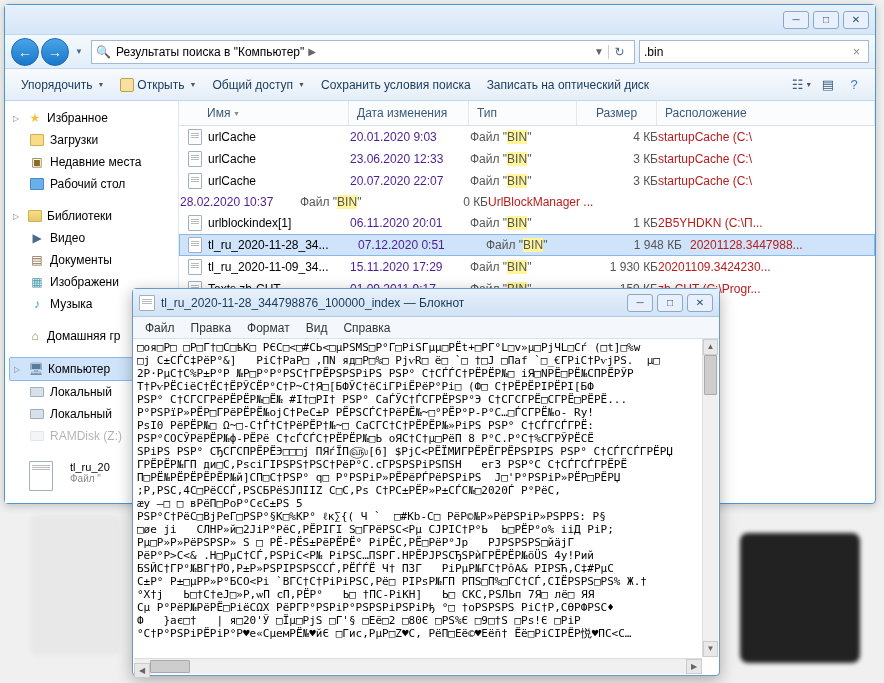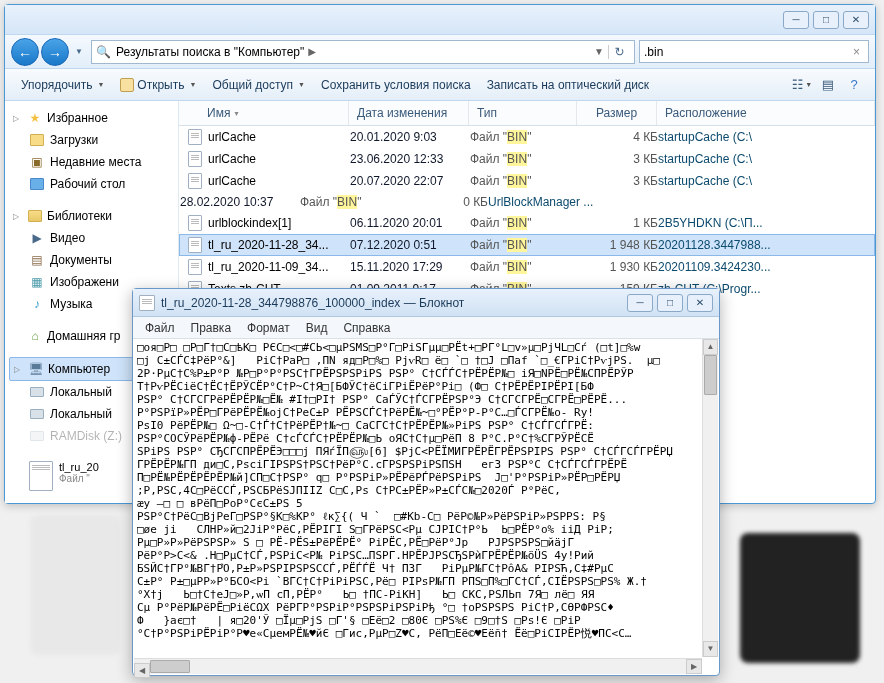--- a/index.html
+++ b/index.html
@@ -73,42 +73,42 @@
 .side-item { display: flex; align-items: center; gap: 5px; padding: 3px 4px 3px 20px; cursor: pointer; border-radius: 2px; }
 .sicon { width: 16px; height: 16px; display: inline-flex; align-items: center; justify-content: center; font-size: 12px; }
 .star { color: #f5c040; }
 .folder-i { width:14px; height:12px; background:#f8dc88; border:1px solid #d0b050; border-radius:1px; }
 .lib-i { width:14px; height:12px; background:linear-gradient(#f8dc88,#e8c868); border:1px solid #d0b050; border-radius:1px; }
 .blue-i { width:14px; height:12px; background:#6ab0e8; border:1px solid #4888c8; border-radius:1px; }
 .comp-i { color:#5a7a9a; }
 .drive-i{ width:14px; height:10px; background:#d8e0e8; border:1px solid #9ab0c0; border-radius:1px; }
 .file-ico { width:14px; height:16px; background:#fff; border:1px solid #a0b0c0; border-radius:1px; position:relative; }
 .file-ico::before{ content:""; position:absolute; top:3px; left:2px; right:2px; height:1px; background:#bbb; box-shadow:0 2px 0 #bbb, 0 4px 0 #bbb; }
-.recent-item { padding: 4px 4px 2px 20px; display:flex; gap:6px; align-items:flex-start;}
+.recent-item { padding: 4px 4px 2px 20px; display:flex; gap:17px; align-items:flex-start;}
 .recent-txt { display:flex; flex-direction:column; font-size:11px; }
 .recent-sub { color:#888; font-size:10px; }
 
 
 .filelist { flex: 1; overflow: hidden; font-size: 12px; }
 .fl-head { display: flex; border-bottom: 1px solid #d8e0e8; background: #fafcfe; }
 .fl-col { padding: 5px 8px; border-right: 1px solid #e4e8ec; color: #3a5a7a; font-size: 12px; cursor: pointer; display:flex; align-items:center; }
 .fl-col .sort-arr { font-size:8px; color:#888; margin-left:4px; }
 .c-name { width: 170px; padding-left: 28px; }
 .c-date { width: 120px; }
 .c-type { width: 108px; }
 .c-size { width: 80px; text-align: right; justify-content:center; }
 .c-loc { flex: 1; }
 .fl-rows { overflow-y: auto; height: calc(100% - 26px); }
 .fl-row { display: flex; align-items: center; padding: 2px 0; cursor: pointer; border: 1px solid transparent; }
-.fl-row.sel { background: #cfe4fa; border: 1px solid #8ab8e8; }
+.fl-row.sel { background: #cfe4fa; border: 1px solid #8ab8e8; gap: 8px; }
 .fl-row .c-name { display: flex; align-items: center; gap: 6px; padding-left: 8px; overflow:hidden; white-space:nowrap; text-overflow:ellipsis; }
-.fl-row .c-date { color: #0f172a; }
+.fl-row .c-date { color: #4c1d95; }
 .fl-row .c-type { color: #555; }
 .fl-row .c-size { color: #555; }
-.fl-row .c-loc { color: #0c4a6e; overflow:hidden; white-space:nowrap; text-overflow:ellipsis; }
+.fl-row .c-loc { color: #b91c1c; overflow:hidden; white-space:nowrap; text-overflow:ellipsis; }
 .hl { background: #fff59a; }
 
 
 .notepad {
   position: absolute; top: 288px; left: 132px; width: 588px; height: 388px;
   background: #fff; border: 1px solid #6a98c8; border-radius: 4px;
   box-shadow: 0 4px 16px rgba(0,0,0,0.3);
   display:flex; flex-direction:column;
 }
 .np-title {

